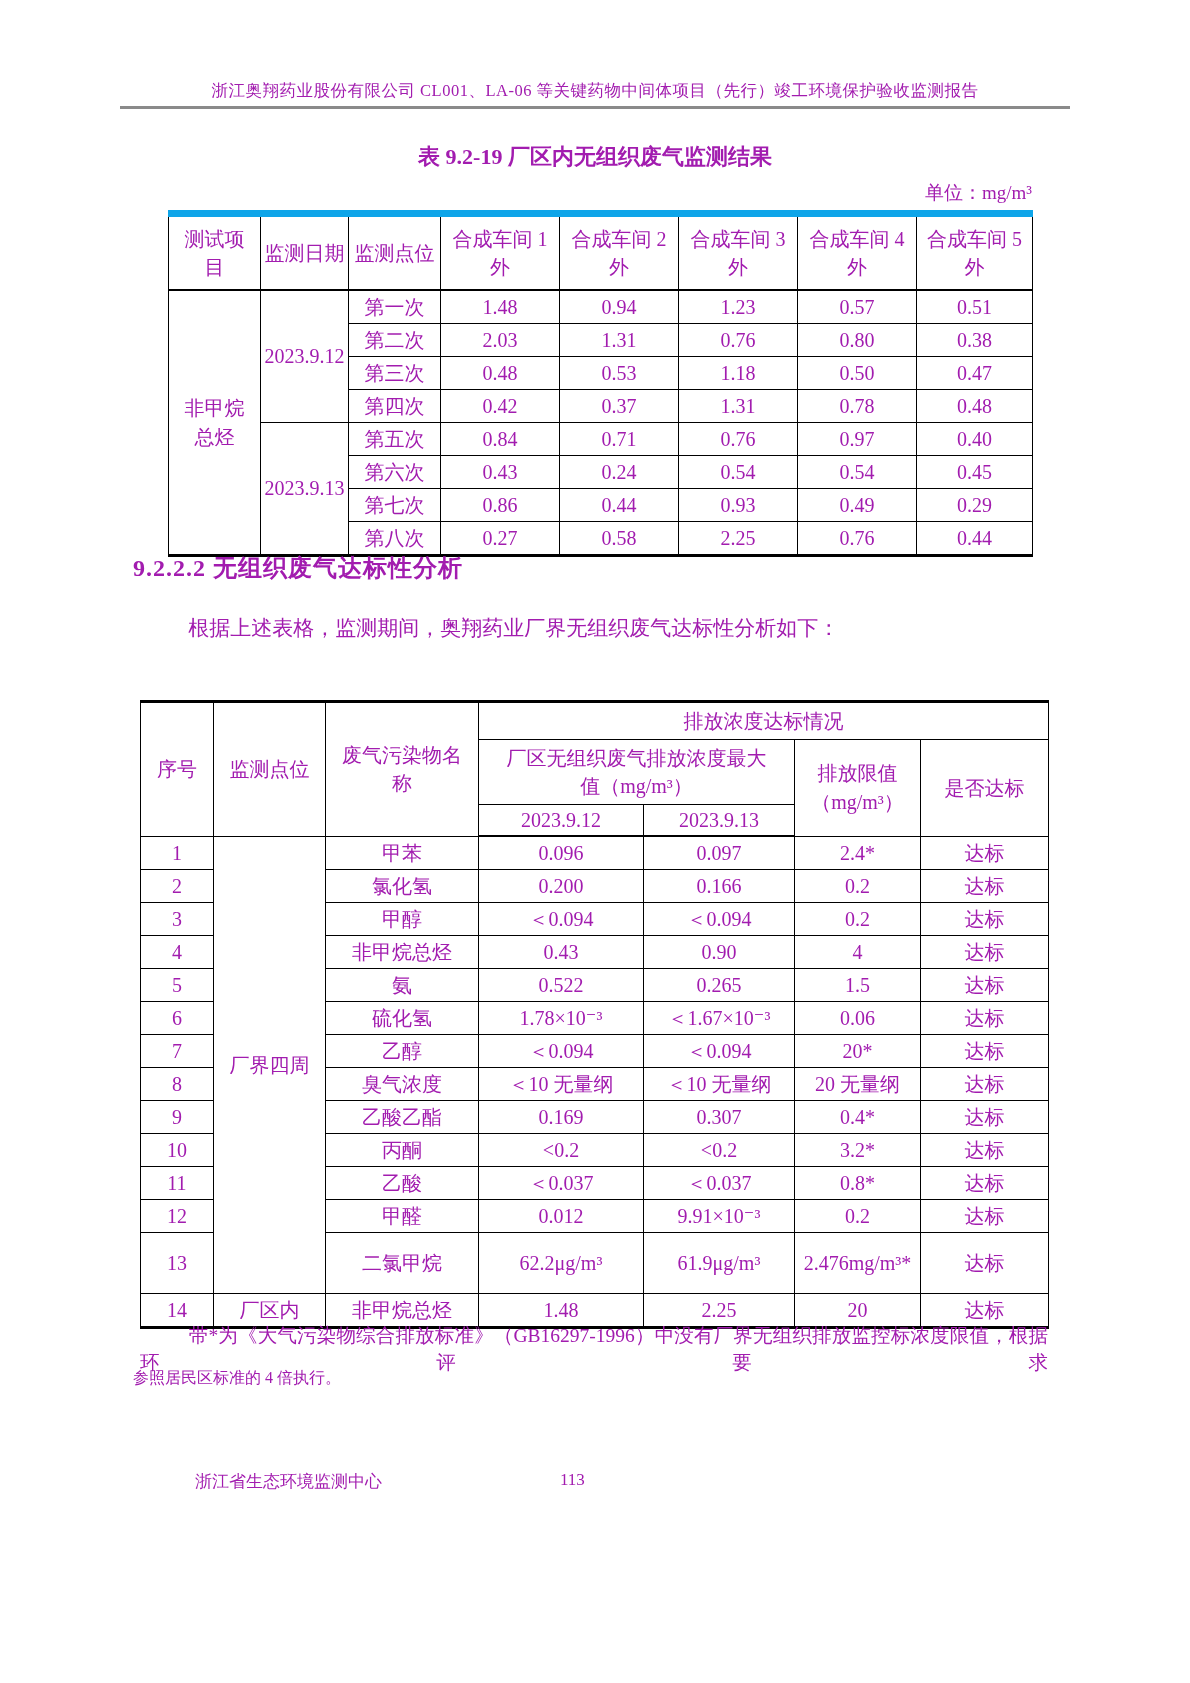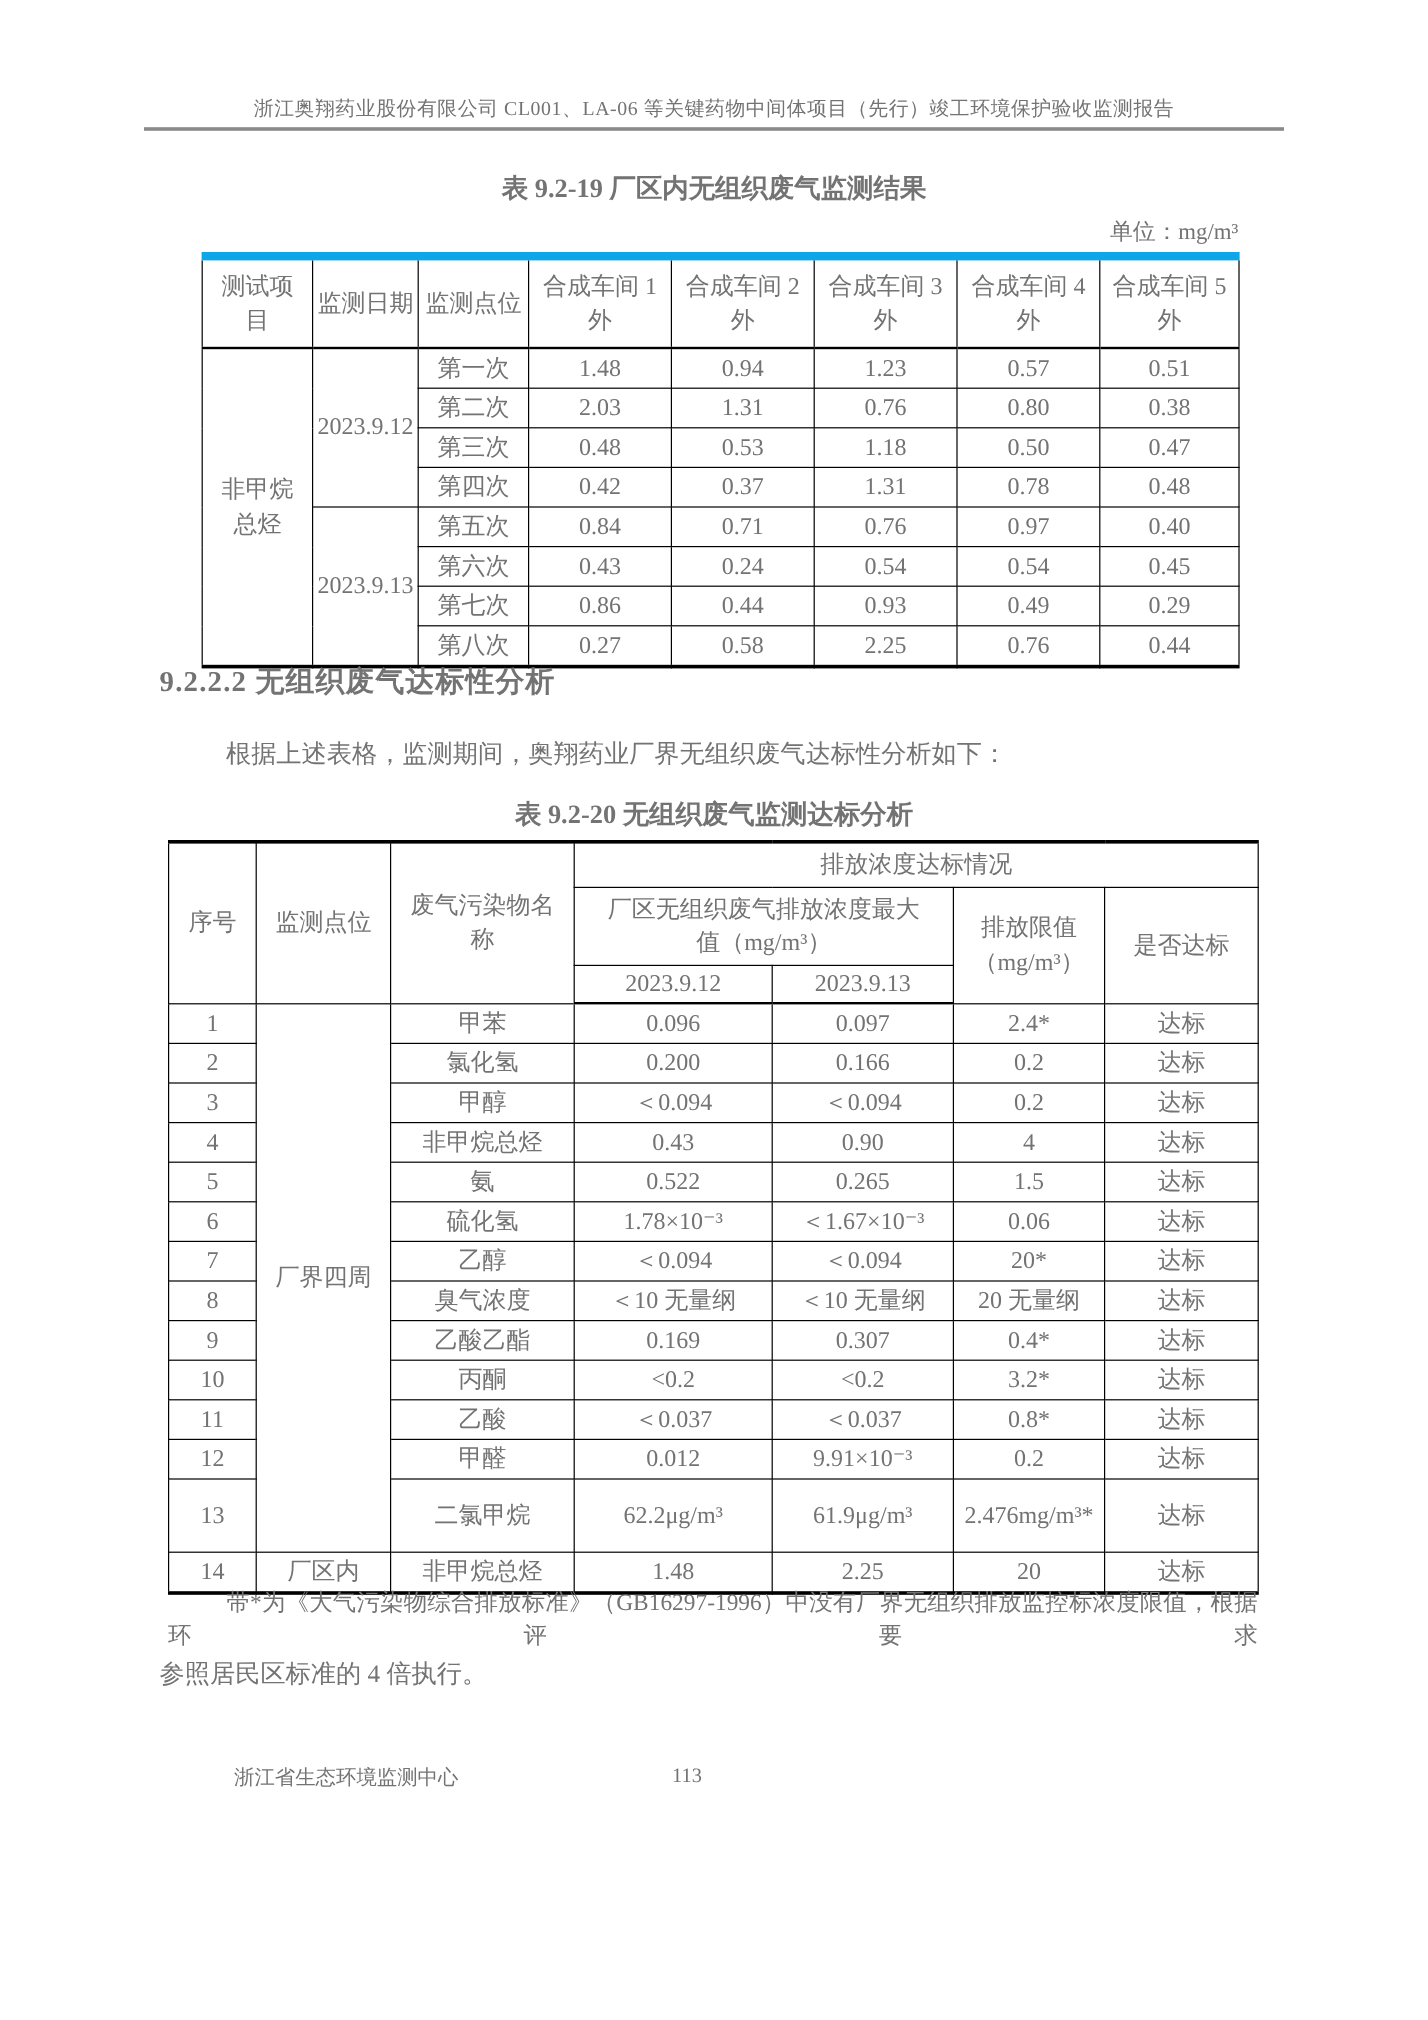--- a/index.html
+++ b/index.html
@@ -1,21 +1,21 @@
 <!DOCTYPE html>
 <html><head>
 <meta charset="utf-8">
 <style>
   html,body { margin:0; padding:0; background:#ffffff; }
   .page {
     position:relative;
     width:1190px; height:1683px;
     background:#ffffff;
     font-family:"Liberation Serif","DejaVu Serif",serif;
-    color:#737373;
+    color:#a21caf;
     overflow:hidden;
     text-decoration:underline;
   }
   .doc-header-text {
     position:absolute; top:80px; left:95px; width:1000px;
     text-align:center; font-size:16.5px; letter-spacing:0.5px;
   }
   .doc-header-rule {
     position:absolute; top:106px; left:120px; width:950px; height:3px;
     background:#8a8a8a;
@@ -74,21 +74,21 @@
   .wrap6  { display:inline-block; width:6.1em; }
   .wrap13 { display:inline-block; width:272px; }
   .nowrap { white-space:nowrap; }
 
   .footnote-1 {
     position:absolute; top:1322px; left:140px; width:908px;
     font-size:19.5px; text-indent:2.5em;
     text-align:justify; text-align-last:justify;
   }
   .footnote-2 {
-    position:absolute; top:1368px; left:133px; font-size:21px;margin-top:13px;
+    position:absolute; top:1368px; left:133px; font-size:16px;
   }
   .doc-footer-org  { position:absolute; top:1470px; left:155px; font-size:17px;margin-left:40px; }
   .doc-footer-page { position:absolute; top:1470px; left:560px; font-size:17px; }
 </style>
 </head>
 <body>
 
 <div class="page">
 
   <div class="doc-header-text">浙江奥翔药业股份有限公司 CL001、LA-06 等关键药物中间体项目（先行）竣工环境保护验收监测报告</div>
@@ -187,21 +187,20 @@
         <td>2.25</td>
         <td>0.76</td>
         <td>0.44</td>
       </tr>
     </tbody>
   </table>
 
   <div class="sec-heading">9.2.2.2 无组织废气达标性分析</div>
   <div class="body-para">根据上述表格，监测期间，奥翔药业厂界无组织废气达标性分析如下：</div>
 
-  <div class="t2-title">表 9.2-20 无组织废气监测达标分析</div>
 
   <table class="t2">
     <colgroup>
       <col style="width:73px">
         <col style="width:112px">
         <col style="width:153px">
       <col style="width:165px">
         <col style="width:151px">
         <col style="width:126px">
         <col style="width:128px">

